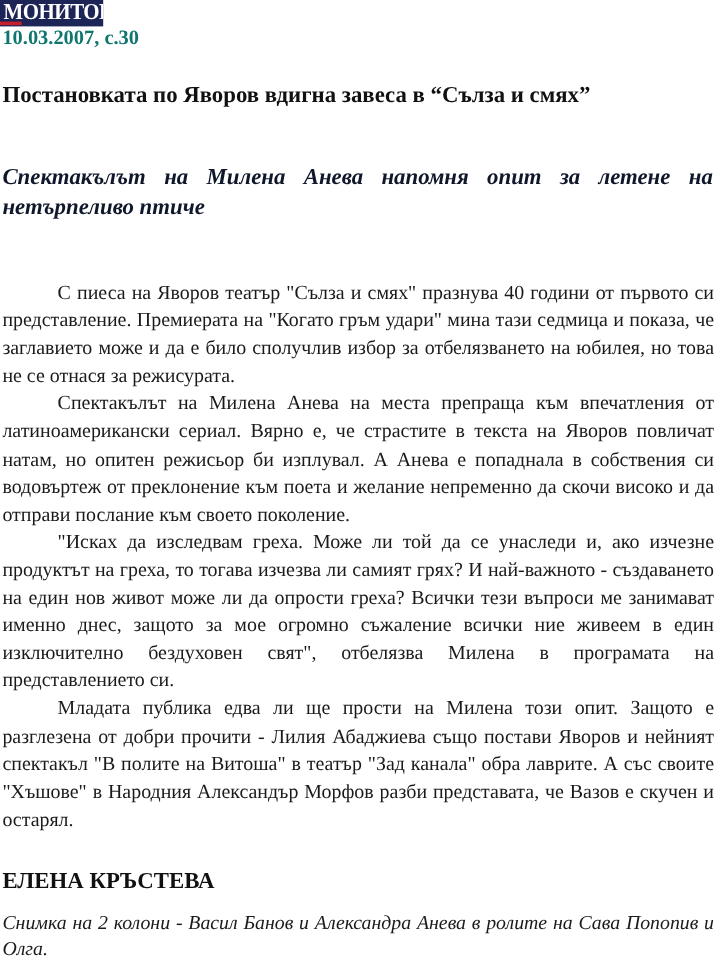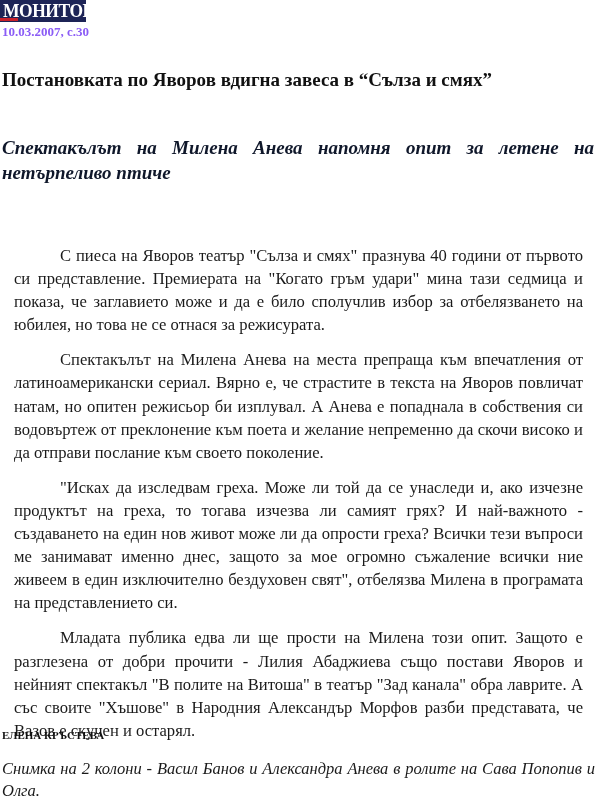--- a/index.html
+++ b/index.html
@@ -51,23 +51,23 @@
       bottom: 1px;
       width: 18px;
       height: 3px;
       background: #c8202a;
     }
     .date-line {
       position: absolute;
       left: 2px;
       top: 22px;
       font-weight: bold;
-      font-size: 13px;
+      font-size: 17px;
       line-height: 20px;
-      color: #8b5cf6;
+      color: #0f766e;
     }
     .headline {
       position: absolute;
       left: 2px;
       top: 67px;
       width: 592px;
       font-weight: bold;
       font-size: 19px;
       line-height: 25px;
       color: #111;
@@ -89,30 +89,30 @@
     .body-text {
       position: absolute;
       left: 2px;
       top: 232px;
       width: 593px;
       font-size: 16.6px;
       line-height: 23.1px;
       color: #1a1a1a;
     }
     .body-text p {
-      margin: 12px;
+      margin: 0;
       text-indent: 46px;
       text-align: justify;
     }
     .author {
       position: absolute;
       left: 2px;
       top: 725px;
       font-weight: bold;
-      font-size: 11px;
+      font-size: 19px;
       line-height: 20px;
       color: #111;
     }
     .caption {
       position: absolute;
       left: 2px;
       top: 758px;
       width: 593px;
       font-style: italic;
       font-size: 16.5px;

